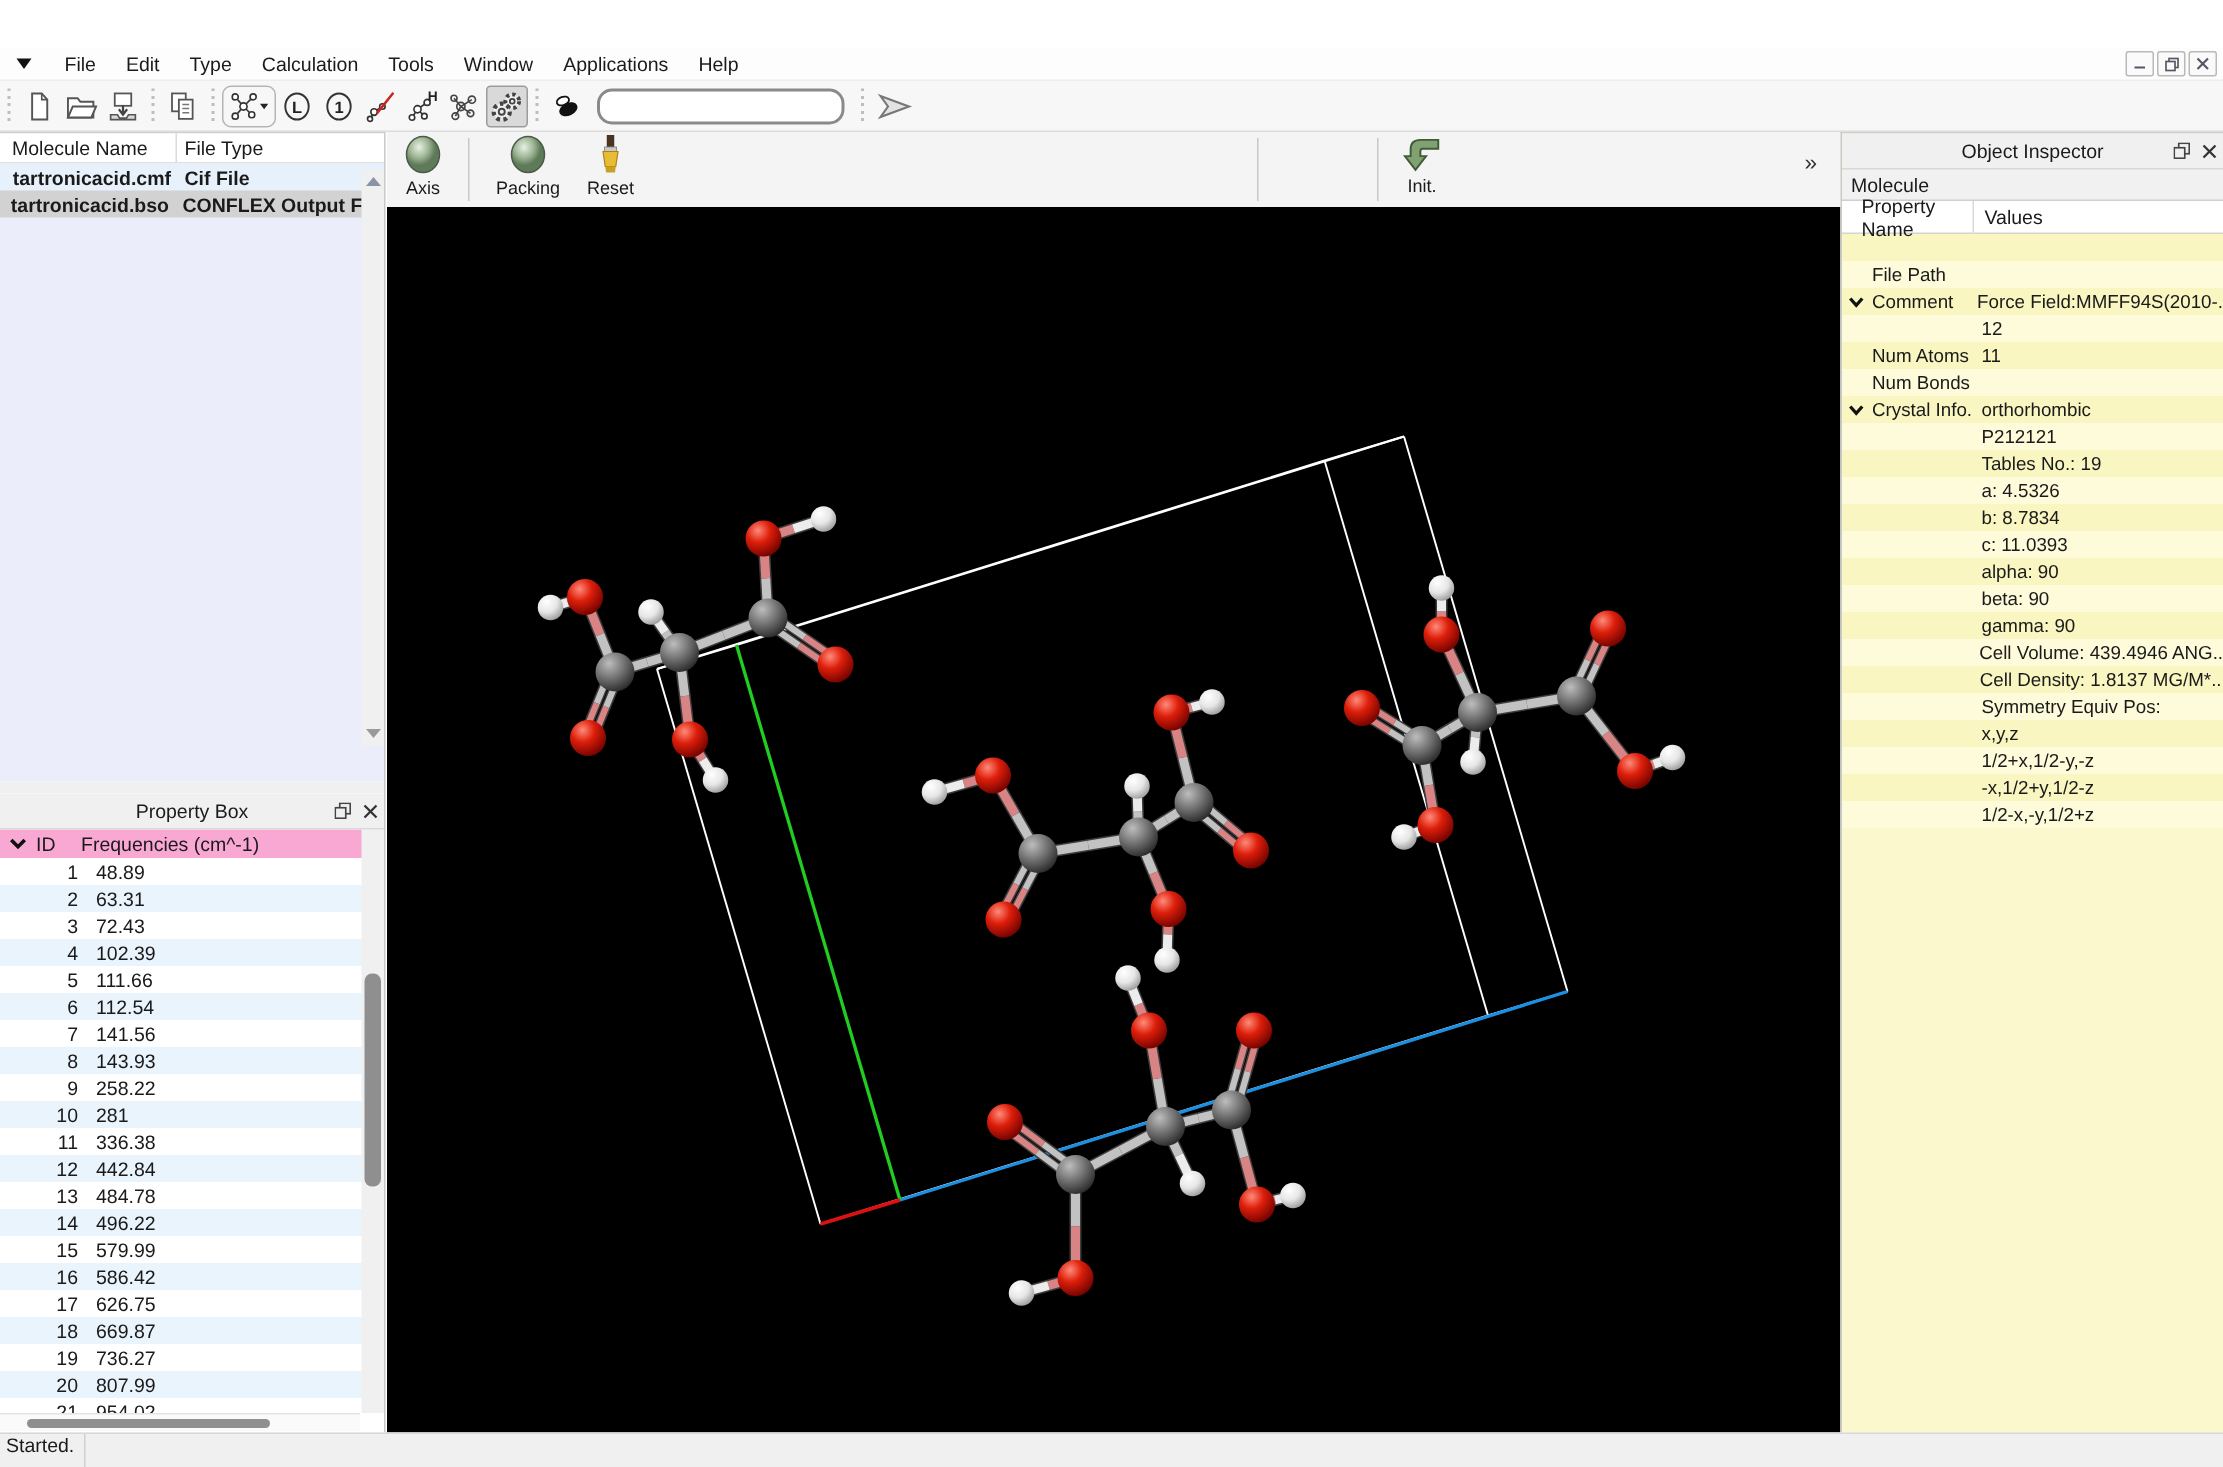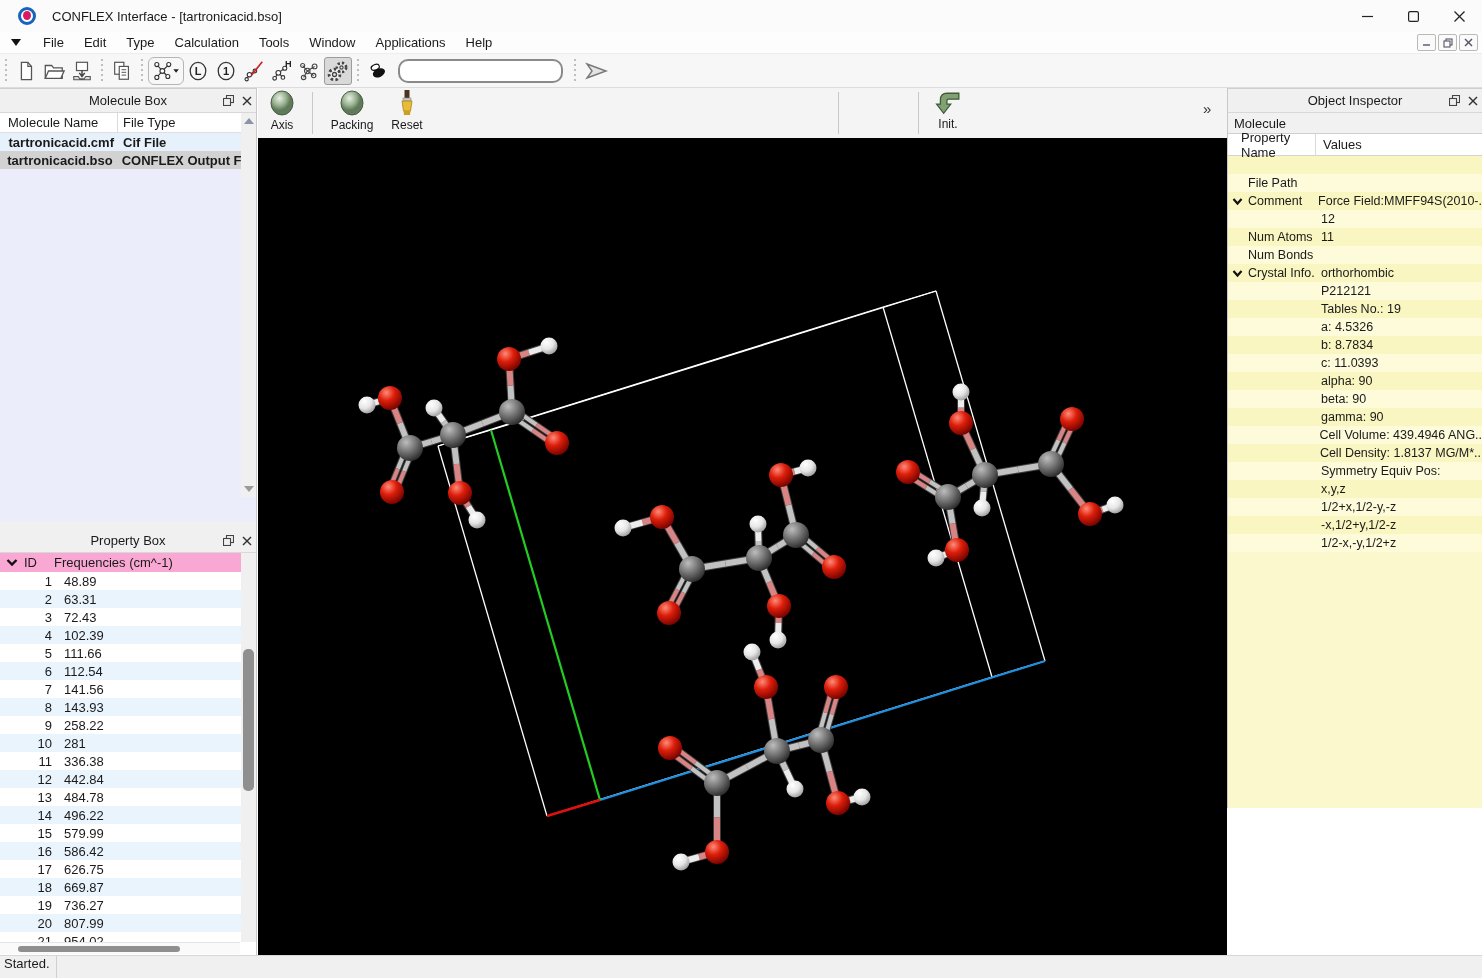--- a/index.html
+++ b/index.html
@@ -96,21 +96,21 @@
   .tri-up { width:0; height:0; border-left:4px solid transparent; border-right:4px solid transparent;
             border-bottom:4px solid #444; }
   .tri-dn { width:0; height:0; border-left:4px solid transparent; border-right:4px solid transparent;
             border-top:4px solid #444; }
   .overflow-chev { position:absolute; left:945px; top:12px; font-size:15px; color:#333; }
 
   
   .viewer { position:absolute; left:258px; top:138px; width:969px; height:817px; background:#000; }
 
   
-  .inspector { position:absolute; left:1227px; top:88px; width:255px; height:720px; background:#faf8cc;
+  .inspector { position:absolute; left:1227px; top:88px; width:255px; height:867px; background:#faf8cc;
                border-left:1px solid #c9c9c9; border-top:1px solid #cfcfcf; }
   .oi-tab { height:21px; background:#f1f1f1; border-bottom:1px solid #cfcfcf; font-size:13px;
             display:flex; align-items:center; padding-left:6px; }
   .oi-header { height:22px; background:#fff; border-bottom:1px solid #d4d4d4; display:flex; align-items:center; font-size:13px; }
   .oi-h1 { width:88px; padding-left:13px; height:100%; display:flex; align-items:center; border-right:1px solid #dadada; }
   .oi-h2 { padding-left:7px; }
   .oi-row { height:18px; display:flex; align-items:center; font-size:12.5px; background:#f9f6c1; }
   .oi-row.alt { background:#fdfbda; }
   .oi-name { width:93px; display:flex; align-items:center; padding-left:20px; white-space:nowrap;margin-top:36px; }
   .oi-name .chev { margin-left:-16px; margin-right:5px; }
@@ -120,45 +120,20 @@
   .statusbar { position:absolute; left:0; top:955px; width:1482px; height:23px; background:#f0f0f0;
                border-top:1px solid #d7d7d7; display:flex; align-items:flex-start; font-size:13px; }
   .status-text { padding-left:4px; }
   .status-sep { width:1px; height:100%; background:#d0d0d0; margin-left:6px; }
 </style>
 </head>
 <body>
 
 <div id="app">
 
-  <div class="titlebar">
-    <div class="app-icon">
-        <div class="ring"></div>
-        <div class="dot"></div>
-      </div>
-    <div class="title-text">CONFLEX Interface - [tartronicacid.bso]</div>
-    <div class="win-btns">
-      <div class="win-btn">
-          <svg width="11" height="11">
-            <line x1="0" y1="5.5" x2="11" y2="5.5" stroke="#222" stroke-width="1.2"></line>
-          </svg>
-        </div>
-      <div class="win-btn">
-          <svg width="11" height="11">
-            <rect x="0.6" y="0.6" width="9.8" height="9.8" rx="1.5" fill="none" stroke="#222" stroke-width="1.2"></rect>
-          </svg>
-        </div>
-      <div class="win-btn">
-          <svg width="11" height="11">
-            <line x1="0.5" y1="0.5" x2="10.5" y2="10.5" stroke="#222" stroke-width="1.2"></line>
-            <line x1="10.5" y1="0.5" x2="0.5" y2="10.5" stroke="#222" stroke-width="1.2"></line>
-          </svg>
-        </div>
-    </div>
-  </div>
 
   <div class="menubar">
     <div class="menu-caret"></div>
     <div id="menu-items">
         <span class="menu-item">File</span>
         <span class="menu-item">Edit</span>
         <span class="menu-item">Type</span>
         <span class="menu-item">Calculation</span>
         <span class="menu-item">Tools</span>
         <span class="menu-item">Window</span>
@@ -415,33 +390,20 @@
         <div class="spin-field">Z: -2.3</div>
         <div class="spin-btns">
           <div class="tri-up"></div>
           <div class="tri-dn"></div>
         </div>
       </div>
     </div>
 
   <div class="leftdock">
     <div class="molbox">
-      <div class="panel-title">
-        <span>Molecule Box</span>
-        <div class="panel-icons">
-          <span><svg width="11" height="11">
-                <rect x="3.5" y="0.5" width="7" height="7" fill="none" stroke="#444" stroke-width="1.1"></rect>
-                <rect x="0.5" y="3.5" width="7" height="7" fill="#f0f0f0" stroke="#444" stroke-width="1.1"></rect>
-              </svg></span>
-          <span><svg width="10" height="10">
-                <line x1="1" y1="1" x2="9" y2="9" stroke="#333" stroke-width="1.5"></line>
-                <line x1="9" y1="1" x2="1" y2="9" stroke="#333" stroke-width="1.5"></line>
-              </svg></span>
-        </div>
-      </div>
       <div class="mb-header">
         <div class="mb-h1">Molecule Name</div>
         <div class="mb-h2">File Type</div>
       </div>
       <div id="mb-rows">
           <div class="mb-row">
             <div class="mb-c1">tartronicacid.cmf</div>
             <div class="mb-c2">Cif File</div>
           </div>
           <div class="mb-row sel">

